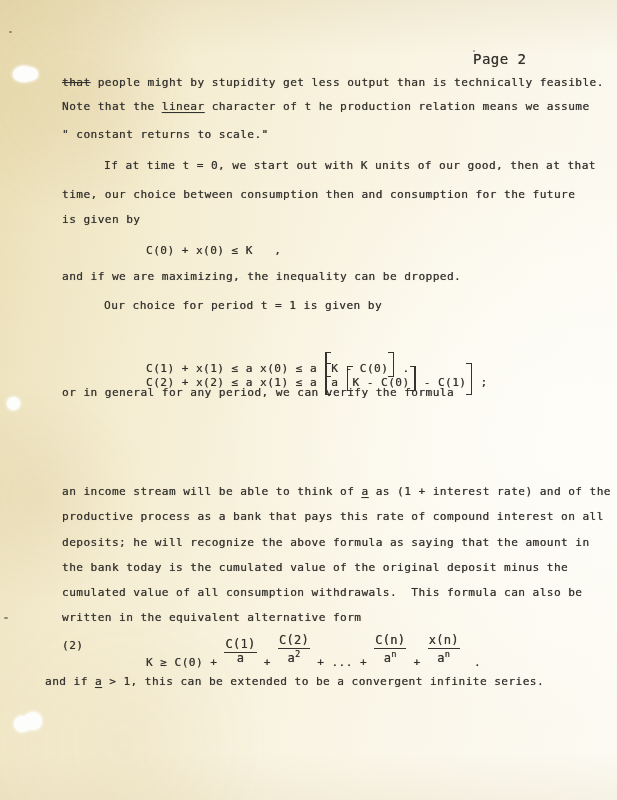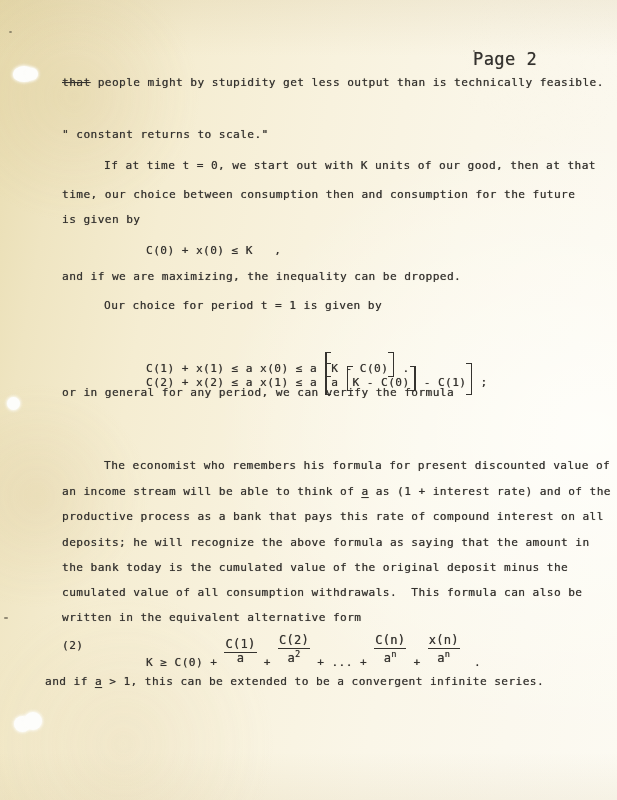--- a/index.html
+++ b/index.html
@@ -62,21 +62,21 @@
   .ln {
     position: absolute;
     white-space: pre;
     font-size: 11.1px;
     line-height: 14px;
     letter-spacing: 0.45px;
     color: #33312e;
     text-shadow: 0 0 0.7px rgba(70,66,60,0.55), 0.3px 0.2px 0.6px rgba(90,85,75,0.35);
     font-family: "DejaVu Sans Mono", "Liberation Mono", monospace;
   }
-  .ln.hdr { font-size: 17px; }
+  .ln.hdr { font-size: 14px; }
   .u { text-decoration: underline; text-underline-offset: 2px; }
   .strike { text-decoration: line-through; text-decoration-thickness: 1.4px; }
   sup { font-size: 0.72em; vertical-align: super; letter-spacing: 0.2px; }
 
   
   .fleck {
     position: absolute;
     background: rgba(70,64,52,0.55);
     border-radius: 50%;
     z-index: 4;
@@ -139,20 +139,21 @@
   <div class="fleck" style="left:473px; top:50px; width:2px; height:2px;"></div>
   <div class="fleck" style="left:4px; top:617px; width:4px; height:1.5px; border-radius:1px;"></div>
   <div class="fleck" style="left:9px; top:31px; width:3px; height:2px;"></div>
 
   <div class="sheet">
 
     <div class="ln hdr" style="left:473px; top:52px;">Page 2</div>
 
     <div class="ln" style="left:62px; top:76px;"><span class="strike">that</span><span> people might by stupidity get less output than is technically feasible.</span></div>
 
+    <div class="ln" style="left:62px; top:100px;"><span>Note that the </span><span class="u">linear</span><span> character of t he production relation means we assume</span></div>
 
     <div class="ln" style="left:62px; top:128px;">" constant returns to scale."</div>
 
     <div class="ln" style="left:104px; top:159px;">If at time t = 0, we start out with K units of our good, then at that</div>
     <div class="ln" style="left:62px; top:188px;">time, our choice between consumption then and consumption for the future</div>
     <div class="ln" style="left:62px; top:213px;">is given by</div>
 
     <div class="ln" style="left:146px; top:244px;">C(0) + x(0) ≤ K   ,</div>
 
     <div class="ln" style="left:62px; top:270px;">and if we are maximizing, the inequality can be dropped.</div>
@@ -160,21 +161,20 @@
     <div class="ln" style="left:104px; top:299px;">Our choice for period t = 1 is given by</div>
 
     <div class="ln" style="left:146px; top:325px;margin-top:36px;"><span>C(1) + x(1) ≤ a x(0) ≤ a </span><span class="brk sq-l"><i class="v"></i><i class="t"></i><i class="b"></i></span><span>K - C(0)</span><span class="brk sq-r"><i class="v"></i><i class="t"></i><i class="b"></i></span><span> .</span></div>
 
 
     <div class="ln" style="left:146px; top:375px;"><span>C(2) + x(2) ≤ a x(1) ≤ a </span><span class="brk tall sq-l"><i class="v"></i><i class="t"></i><i class="b"></i></span><span>a </span><span class="brk sq-l"><i class="v"></i><i class="t"></i><i class="b"></i></span><span>K - C(0)</span><span class="brk sq-r"><i class="v"></i><i class="t"></i><i class="b"></i></span><span> - C(1)</span><span class="brk tall sq-r"><i class="v"></i><i class="t"></i><i class="b"></i></span><span> ;</span></div>
 
     <div class="ln" style="left:62px; top:386px;">or in general for any period, we can verify the formula</div>
 
 
-    <div class="ln" style="left:104px; top:459px;">The economist who remembers his formula for present discounted value of</div>
 
     <div class="ln" style="left:62px; top:485px;"><span>an income stream will be able to think of </span><span class="u">a</span><span> as (1 + interest rate) and of the</span></div>
 
     <div class="ln" style="left:62px; top:510px;">productive process as a bank that pays this rate of compound interest on all</div>
     <div class="ln" style="left:62px; top:536px;">deposits; he will recognize the above formula as saying that the amount in</div>
     <div class="ln" style="left:62px; top:561px;">the bank today is the cumulated value of the original deposit minus the</div>
     <div class="ln" style="left:62px; top:586px;">cumulated value of all consumption withdrawals.  This formula can also be</div>
     <div class="ln" style="left:62px; top:611px;">written in the equivalent alternative form</div>
 
     <div class="ln" style="left:62px; top:639px;">(2)</div>

